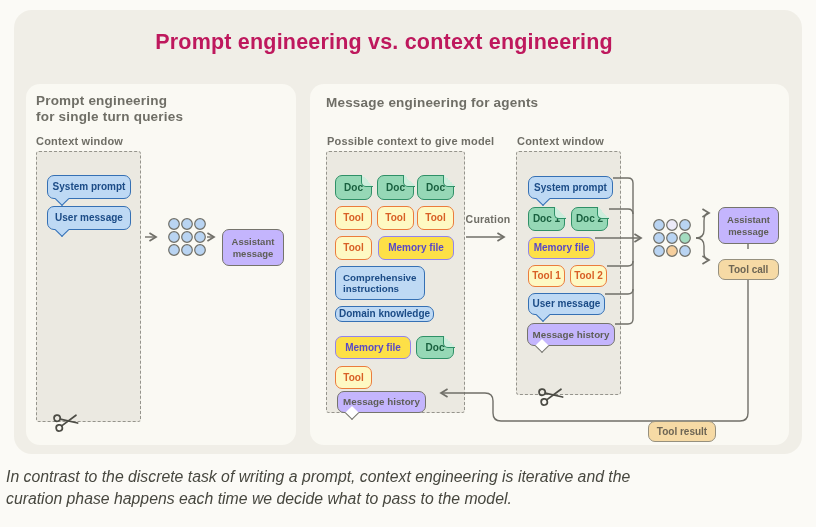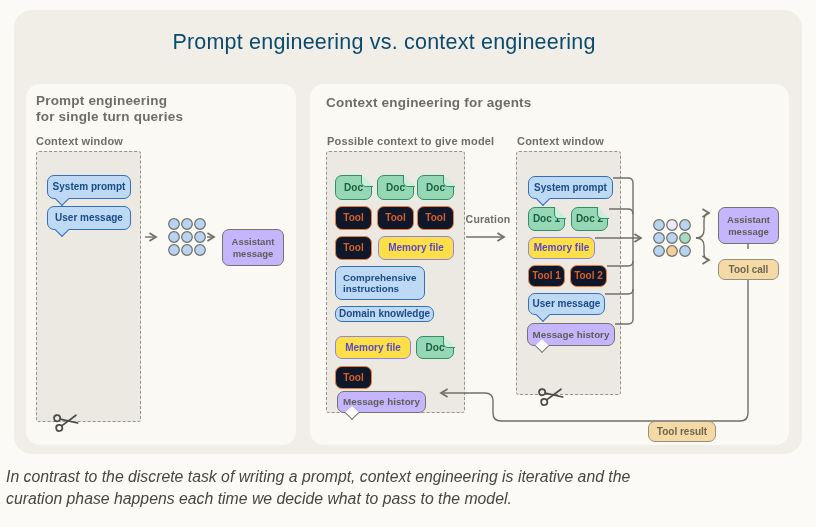--- a/index.html
+++ b/index.html
@@ -1,30 +1,30 @@
 <!DOCTYPE html>
 <html><head>
 <meta charset="utf-8">
 <style>
   html,body { margin:0; padding:0; }
   body { font-family:"Liberation Sans", sans-serif; }
   #root { position:relative; width:816px; height:527px; background:#FBFAF6; overflow:hidden; }
   #card { position:absolute; left:14px; top:10px; width:788px; height:444px; background:#F0EEE7; border-radius:18px; }
-  #title { position:absolute; left:14px; top:30px; width:740px; text-align:center; font-size:21.5px; font-weight:normal; color:#0c4a6e; letter-spacing:0.2px; }
+  #title { position:absolute; left:14px; top:30px; width:740px; text-align:center; font-size:21.5px; font-weight:bold; color:#be185d; letter-spacing:0.2px; }
   .panel { position:absolute; background:#FAF9F3; border-radius:14px; }
   .dashed { position:absolute; background:#EBE9E1; border:1.5px dashed #95948C; border-radius:3px; box-sizing:border-box; }
   .heading { position:absolute; font-size:13.5px; font-weight:bold; color:#6F6E66; letter-spacing:0.2px; line-height:17px; }
   .small-label { position:absolute; font-size:11px; font-weight:bold; color:#6F6E66; letter-spacing:0.2px; }
   .chip { position:absolute; box-sizing:border-box; display:flex; align-items:center; justify-content:center;
           border-radius:7px; border:1.5px solid; font-size:10px; font-weight:bold; line-height:11.5px;
           text-align:center; white-space:nowrap; padding:0 3px;margin-top:10px; }
   .chip.wrap { white-space:normal; }
   .c-blue   { background:#BED9F4; border-color:#3570B4; color:#1B4B86; }
   .c-green  { background:#96D8B6; border-color:#2F9067; color:#19603F; }
-  .c-orange { background:#0f172a; border-color:#EB7C3C; color:#D85F26; }
+  .c-orange { background:#fef9c3; border-color:#EB7C3C; color:#D85F26; }
   .c-purple { background:#fde047; border-color:#9183EE; color:#5948C8; }
   .c-white  { background:#c4b5fd; border-color:#75746C; color:#5E5E57; }
   .c-tan    { background:#F6DAA5; border-color:#96907E; color:#6D6554; }
   
   .tail::after { content:""; position:absolute; left:9px; bottom:-5.5px; width:9px; height:9px; transform:rotate(45deg); }
   .c-blue.tail::after  { background:#BED9F4; border-right:1.5px solid #3570B4; border-bottom:1.5px solid #3570B4; }
   .c-white.tail::after { background:#FFFFFF; border-right:1.5px solid #75746C; border-bottom:1.5px solid #75746C; }
   
   .doc::after { content:""; position:absolute; top:-1.5px; right:-1.5px; width:11px; height:11px;
     background:linear-gradient(to bottom left, #EBE9E1 0%, #EBE9E1 50%, #CDEEDD 50%, #CDEEDD 100%);
@@ -96,21 +96,21 @@
 
   <svg class="abs" style="left:53px;top:410px;transform:rotate(-12deg)" width="30" height="22" viewBox="0 0 30 22">
     <g stroke="#4C4C45" stroke-width="1.7" fill="none" stroke-linecap="round">
       <circle cx="5" cy="6" r="3.1"></circle>
         <circle cx="5" cy="16" r="3.1"></circle>
       <line x1="7.8" y1="7.6" x2="24" y2="15"></line>
         <line x1="7.8" y1="14.4" x2="24" y2="7"></line>
     </g>
   </svg>
 
-  <div class="heading" style="left:326px;top:94px">Context engineering for agents</div>
+  <div class="heading" style="left:326px;top:94px">Message engineering for agents</div>
   <div class="small-label" style="left:327px;top:135px">Possible context to give model</div>
   <div class="small-label" style="left:517px;top:135px">Context window</div>
 
   <div class="chip c-green doc" style="left:335px;top:165px;width:37px;height:25px">Doc</div>
   <div class="chip c-green doc" style="left:377px;top:165px;width:37px;height:25px">Doc</div>
   <div class="chip c-green doc" style="left:417px;top:165px;width:37px;height:25px">Doc</div>
   <div class="chip c-orange" style="left:335px;top:196px;width:37px;height:24px">Tool</div>
   <div class="chip c-orange" style="left:377px;top:196px;width:37px;height:24px">Tool</div>
   <div class="chip c-orange" style="left:417px;top:196px;width:37px;height:24px">Tool</div>
   <div class="chip c-orange" style="left:335px;top:226px;width:37px;height:24px">Tool</div>

